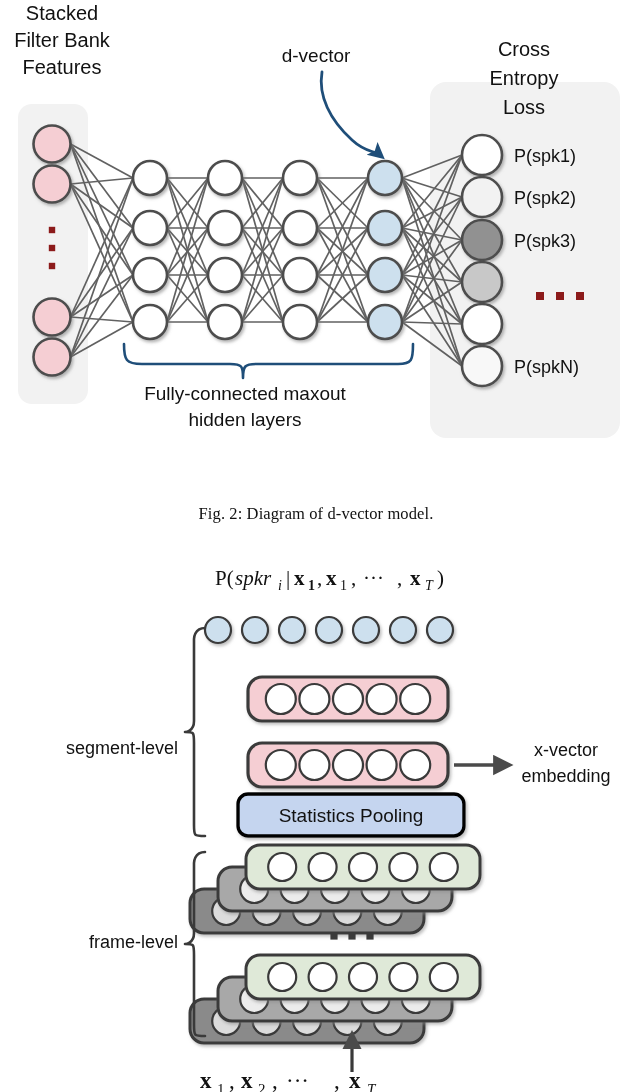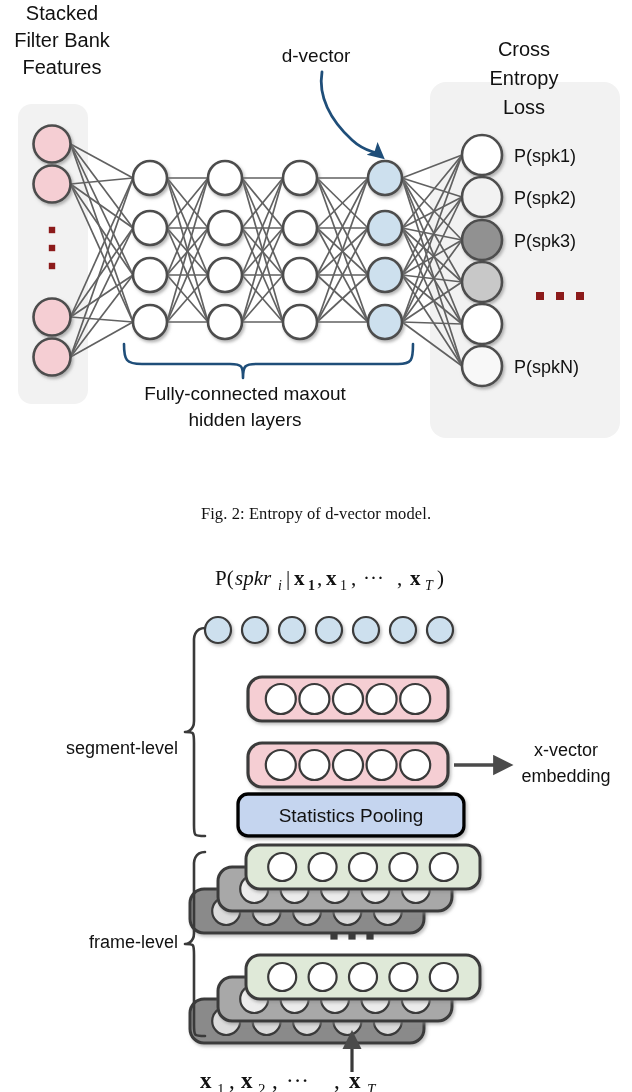--- a/index.html
+++ b/index.html
@@ -197,21 +197,21 @@
       <text x="514" y="162" font-size="18" text-anchor="start" fill="#111111" font-family="&quot;Liberation Sans&quot;, sans-serif" font-style="normal" font-weight="normal">P(spk1)</text>
       <text x="514" y="204" font-size="18" text-anchor="start" fill="#111111" font-family="&quot;Liberation Sans&quot;, sans-serif" font-style="normal" font-weight="normal">P(spk2)</text>
       <text x="514" y="247" font-size="18" text-anchor="start" fill="#111111" font-family="&quot;Liberation Sans&quot;, sans-serif" font-style="normal" font-weight="normal">P(spk3)</text>
       <text x="514" y="373" font-size="18" text-anchor="start" fill="#111111" font-family="&quot;Liberation Sans&quot;, sans-serif" font-style="normal" font-weight="normal">P(spkN)</text>
       <path d="M322,72 C318,96 330,120 352,140 C366,153 374,150 381,156" stroke="#1f4e79" stroke-width="2.8" fill="none" marker-end="url(#arrHead)" stroke-linecap="round"></path>
       <path d="M124,344 C124,360 126,364 142,364 L230,364 C242,364 243,366 243,378 C243,366 245,364 256,364 L398,364 C412,364 413,360 413,344" stroke="#1f4e79" stroke-width="2.6" fill="none" stroke-linecap="round" stroke-linejoin="round"></path>
       <text x="245" y="400" font-size="19" text-anchor="middle" fill="#111111" font-family="&quot;Liberation Sans&quot;, sans-serif" font-style="normal" font-weight="normal">Fully-connected maxout</text>
       <text x="245" y="426" font-size="19" text-anchor="middle" fill="#111111" font-family="&quot;Liberation Sans&quot;, sans-serif" font-style="normal" font-weight="normal">hidden layers</text>
     </svg>
 
-  <div class="caption">Fig. 2: Entropy of d-vector model.</div>
+  <div class="caption">Fig. 2: Diagram of d-vector model.</div>
 
   <svg class="fig" id="fig2" width="632" height="552" viewBox="0 0 632 552" style="top:540px;">
       <defs>
         <filter id="sh3" x="-50%" y="-50%" width="220%" height="220%">
           <feDropShadow dx="1.6" dy="2.2" stdDeviation="1.6" flood-color="#8a8a8a" flood-opacity="0.55"></feDropShadow>
         </filter>
         <marker id="arrHead2" markerWidth="6.5" markerHeight="6.5" refX="3.5" refY="3" orient="auto" markerUnits="strokeWidth">
           <path d="M0,0 L6,3 L0,6 Z" fill="#4a4a4a"></path>
         </marker>
       </defs>

